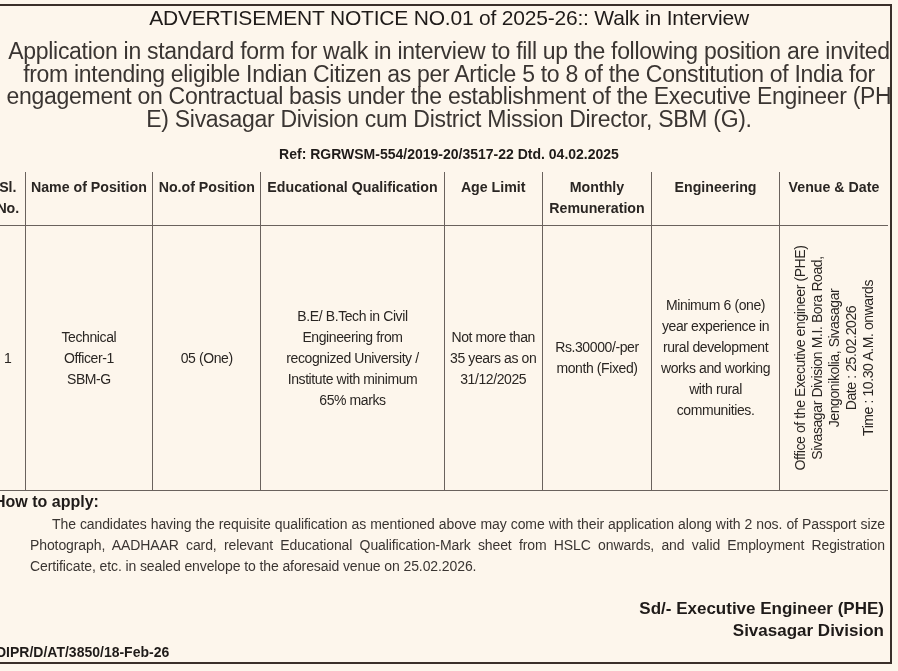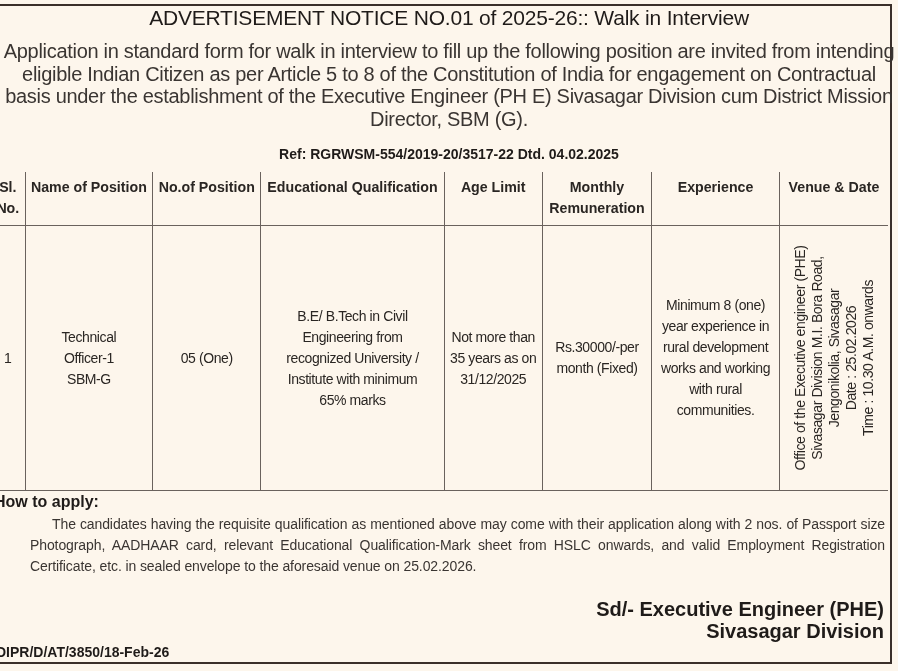--- a/index.html
+++ b/index.html
@@ -15,21 +15,21 @@
       border: 2px solid #3a2f2a; border-left: none;
       box-sizing: border-box;
     }
     .title {
       position: absolute; left: 0; width: 898px; top: 6px;
       text-align: center; font-weight: normal; font-size: 21px; letter-spacing: -0.2px;
       color: #1f1b19;
     }
     .intro {
       position: absolute; left: 0; width: 898px; top: 40px;
-      text-align: center; font-size: 20px; line-height: 22.5px; color: #3a3532;
+      text-align: center; font-size: 23px; line-height: 22.5px; color: #3a3532;
       letter-spacing: -0.3px;
     }
     .ref {
       position: absolute; left: 0; width: 898px; top: 146px;
       text-align: center; font-weight: bold; font-size: 14px; color: #1f1b19;
     }
     table.positions {
       position: absolute; left: -10px; top: 172px;
       border-collapse: collapse; table-layout: fixed;
     }
@@ -54,21 +54,21 @@
     .how-title {
       position: absolute; left: -6px; top: 493px; font-weight: bold; font-size: 16px; color: #1f1b19;
     }
     .how-body {
       position: absolute; left: 30px; top: 514px; width: 855px;
       font-size: 14px; line-height: 21px; text-align: justify; color: #3a3532;
       text-indent: 22px; letter-spacing: -0.1px;
     }
     .signature {
       position: absolute; right: 14px; top: 598px; text-align: right;
-      font-weight: bold; font-size: 20px; line-height: 22px; color: #1f1b19;
+      font-weight: bold; font-size: 17px; line-height: 22px; color: #1f1b19;
     }
     .dipr {
       position: absolute; left: -4px; top: 644px; font-weight: bold; font-size: 14px; color: #1f1b19;
     }
   </style>
 </head>
 <body>
 
 <div class="frame"></div>
 
@@ -88,31 +88,31 @@
     <col style="width:111px">
   </colgroup>
   <tbody>
       <tr>
     <th class="sl">Sl. No.</th>
     <th>Name of Position</th>
     <th>No.of Position</th>
     <th>Educational Qualification</th>
     <th>Age Limit</th>
     <th>Monthly Remuneration</th>
-    <th>Experience</th>
+    <th>Engineering</th>
     <th>Venue &amp; Date</th>
   </tr>
   <tr>
     <td class="sl">1</td>
     <td style="padding:0 30px;">Technical Officer-1 SBM-G</td>
     <td>05 (One)</td>
     <td style="padding:0 20px;">B.E/ B.Tech in Civil Engineering from recognized University / Institute with minimum 65% marks</td>
     <td style="padding:0 2px;margin-left:30px;">Not more than 35 years as on 31/12/2025</td>
     <td style="padding:0 2px;">Rs.30000/-per month (Fixed)</td>
-    <td style="padding:0 6px;">Minimum 8 (one) year experience in rural development works and working with rural communities.</td>
+    <td style="padding:0 6px;">Minimum 6 (one) year experience in rural development works and working with rural communities.</td>
     <td class="venue-cell">
       <div class="venue-rot">
         <div>Office of the Executive engineer (PHE)</div>
         <div>Sivasagar Division M.I. Bora Road,</div>
         <div>Jengonikolia, Sivasagar</div>
         <div>Date : 25.02.2026</div>
         <div>Time : 10.30 A.M. onwards</div>
       </div>
     </td>
   </tr>

